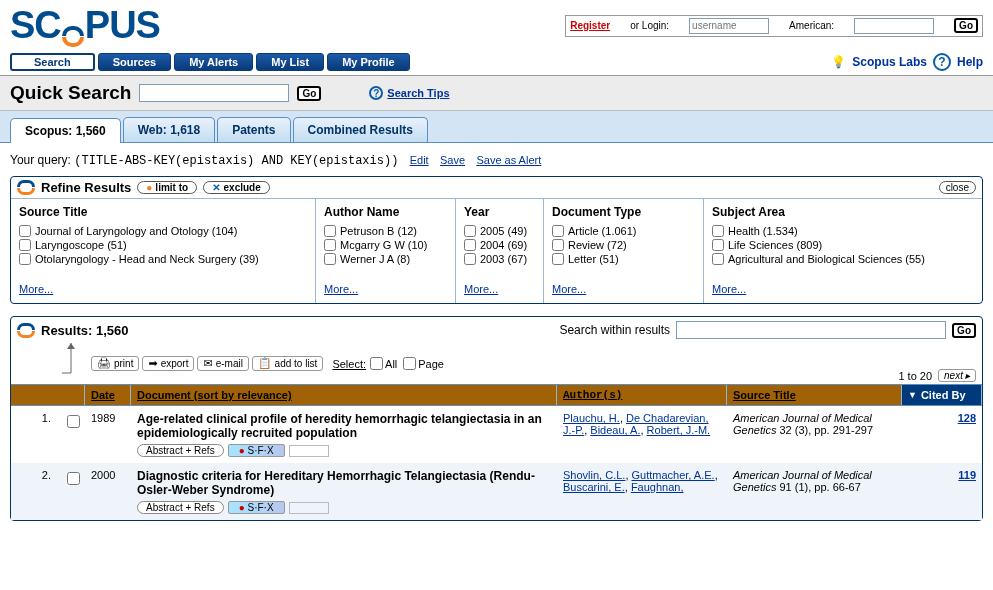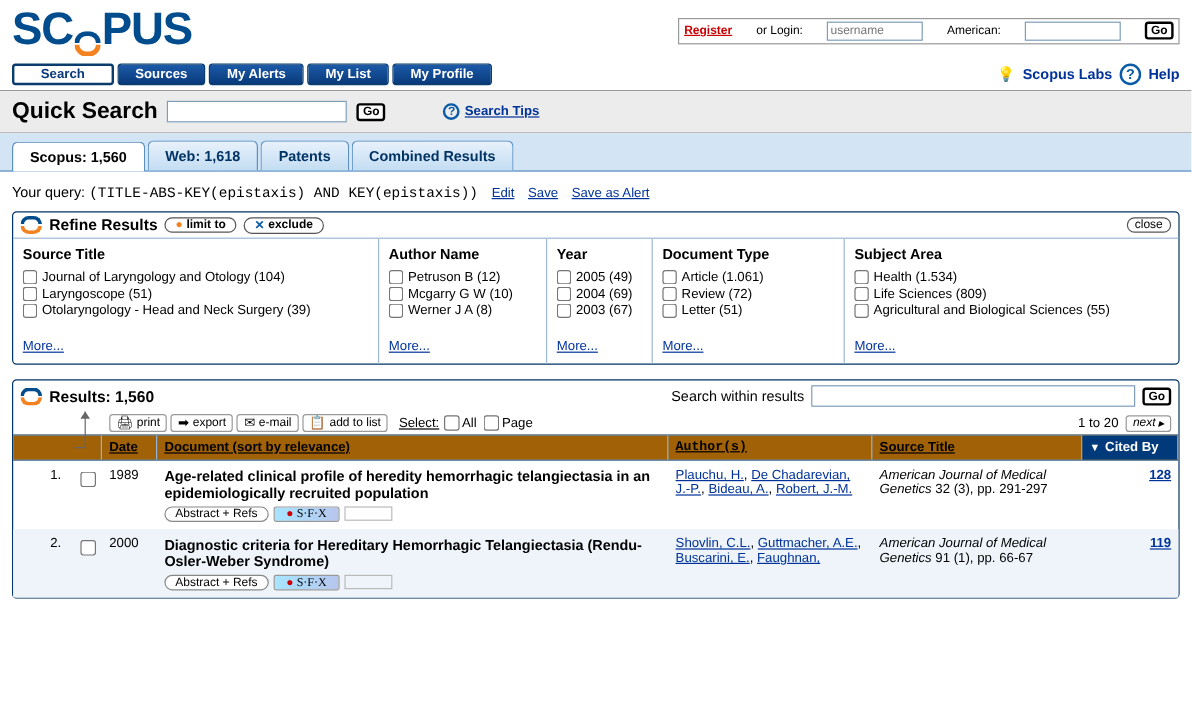--- a/index.html
+++ b/index.html
@@ -56,21 +56,21 @@
   .col-w3 { width: 88px; }
   .col-w4 { width: 160px; }
   .results-hdr { display: flex; align-items: center; justify-content: space-between; padding: 4px 6px; }
   .results-hdr .left { display: flex; align-items: center; gap: 6px; font-size: 13px; font-weight: bold; }
   .search-within { display: flex; align-items: center; gap: 6px; font-size: 12px; }
   .search-within input[type=text] { width: 270px; height: 18px; border: 1px solid #7f9db9; }
   .toolbar { display: flex; align-items: center; padding: 2px 6px 2px 80px; font-size: 11px; position: relative; }
   .mini-btn { background: #fff; border: 1px solid #999; border-radius: 3px; padding: 0px 5px; font-size: 10px; cursor: pointer; display: inline-flex; align-items: center; gap: 3px; margin-right: 3px; }
   .mini-btn .ico { font-size: 11px; }
   .sel-lbl { margin-left: 6px; text-decoration: underline; }
-  .range-nav { margin-left: auto; display: flex; align-items: center; gap: 6px; font-size: 11px; }
+  .range-nav { margin-left: auto; display: flex; align-items: center; gap: 6px; font-size: 11px; margin-top: 24px; }
   .next-btn { border: 1px solid #999; border-radius: 3px; padding: 0 5px; cursor: pointer; font-size: 10px; display: inline-flex; align-items: center; gap: 2px; font-style: italic; }
   .grid-hdr { display: flex; background: #a16207; border-top: 1px solid #5a8fc4; border-bottom: 1px solid #5a8fc4; }
   .grid-hdr .cell { padding: 4px 6px; font-size: 11px; font-weight: bold; color: #000; border-right: 1px solid #8fb4d8; text-decoration: underline; }
   .grid-hdr .cited { background: #003a7a; color: #fff; display: flex; align-items: center; gap: 4px; text-decoration: none; }
   .grid-hdr .cited::before { content: "▼"; font-size: 9px; }
   .w-chk { width: 74px; text-decoration: none !important; text-align: right; }
   .w-date { width: 46px; }
   .w-doc { flex: 1; }
   .w-auth { width: 170px; font-family: Liberation Mono, monospace; }
   .w-src { width: 175px; }
@@ -82,21 +82,21 @@
   .row .chk { width: 28px; text-align: center; }
   .row .date { width: 46px; }
   .row .doc { flex: 1; }
   .row .doc b { font-size: 12px; }
   .row .auth { width: 170px; }
   .row .src { width: 175px; font-style: italic; }
   .row .src .vol { font-style: normal; }
   .row .cited { width: 80px; text-align: right; }
   .row .cited a { font-weight: bold; }
   .abs-btn { display: inline-block; border: 1px solid #888; border-radius: 10px; padding: 0 8px; font-size: 10px; background: #fff; margin-top: 4px; cursor: pointer; }
-  .sfx-btn { display: inline-block; border: 1px solid #999; background: linear-gradient(90deg, #a7e5ff, #b8c6ee); padding: 0 10px; margin-left: 4px; font-size: 10px; border-radius: 2px; font-family: Liberation Serif, serif; }
+  .sfx-btn { display: inline-block; border: 1px solid #999; background: linear-gradient(90deg, #a7e5ff, #b8c6ee); padding: 0 10px; margin-left: 4px; font-size: 10px; border-radius: 2px; }
   .sfx-btn .s { color: #cc0000; font-weight: bold; }
   .dash-box { display: inline-block; width: 40px; height: 12px; border: 1px solid #bbb; margin-left: 4px; vertical-align: middle; }
   .results-wrap { margin-top: 12px; }
   svg.arrow-svg { position: absolute; left: 49px; top: -2px; }
 </style>
 </head>
 <body>
 
 <div class="top">
   <div class="logo">

